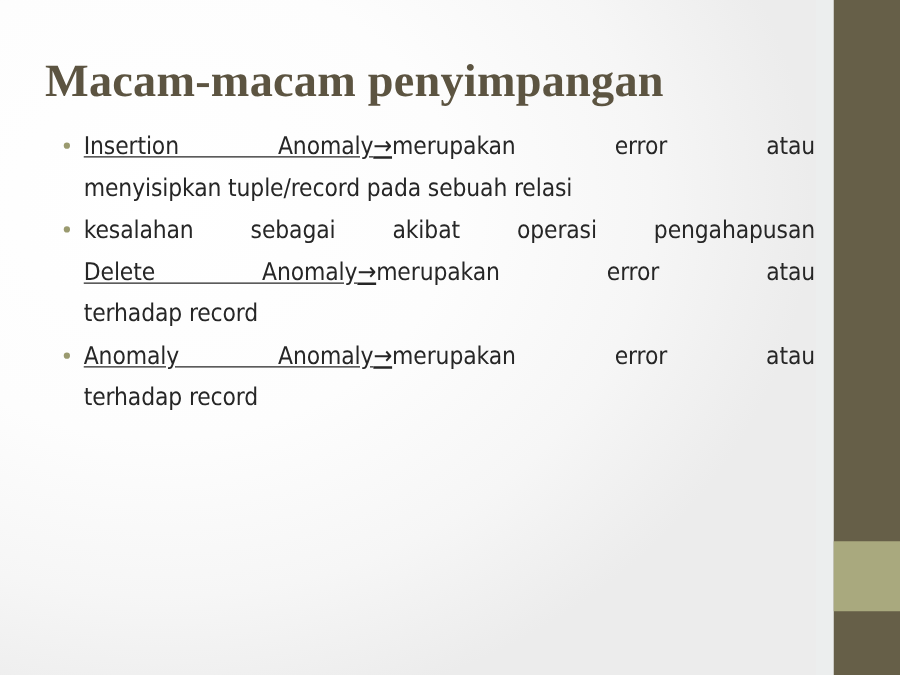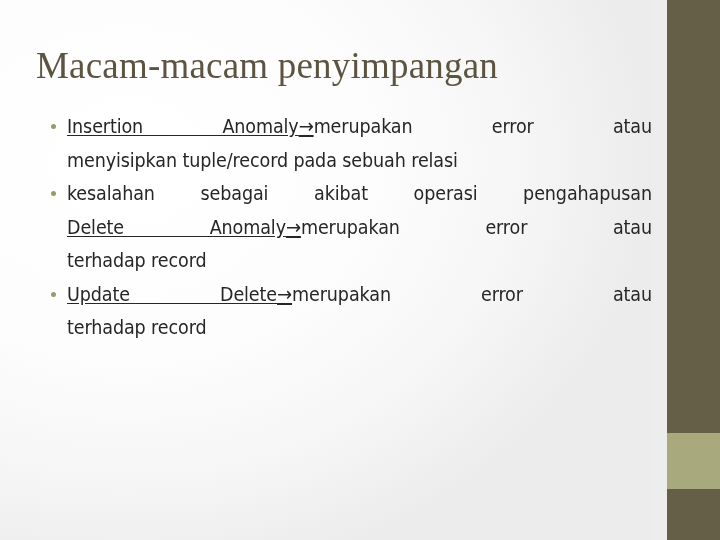--- a/index.html
+++ b/index.html
@@ -52,31 +52,31 @@
 
   
   .title {
     position: absolute;
     left: 36px;
     top: 44px;
     width: 600px;
     font-family: "Liberation Serif", "DejaVu Serif", serif;
     font-size: 37px;
     line-height: 44px;
-    font-weight: 400;
+    font-weight: 700;
     color: #5c5441;
     letter-spacing: 0.2px;
     white-space: nowrap;
   }
 
   
   .body-block {
     position: absolute;
     left: 40px;
-    top: 110px;
+    top: 100px;
     width: 612px;
   }
 
   .bullet-item {
     position: relative;
     padding-left: 27px;
     margin-bottom: 0;
     color: #262626;
     font-size: 19.5px;
     line-height: 33.5px;
@@ -141,18 +141,18 @@
 
     <div class="bullet-item">
       <span class="bullet-dot"></span>
       <span class="just-line">kesalahan  sebagai  akibat  operasi  pengahapusan</span>
       <span class="just-line"><span class="lead">Delete  Anomaly</span><span class="lead arrow">→</span><span>merupakan    error    atau</span></span>
       <span class="last-line">terhadap record</span>
     </div>
 
     <div class="bullet-item">
       <span class="bullet-dot"></span>
-      <span class="just-line"><span class="lead">Update  Delete</span><span class="lead arrow">→</span><span>merupakan    error    atau</span></span>
+      <span class="just-line"><span class="lead">Anomaly  Anomaly</span><span class="lead arrow">→</span><span>merupakan    error    atau</span></span>
       <span class="last-line">terhadap record</span>
     </div>
 
   </div>
 </div>
 
 </body></html>

